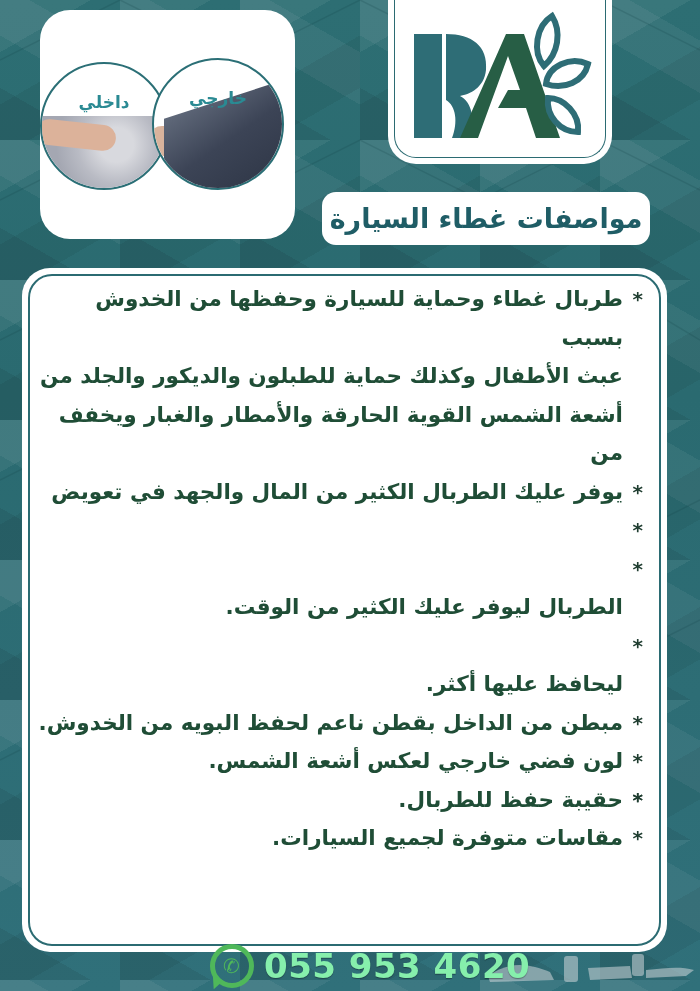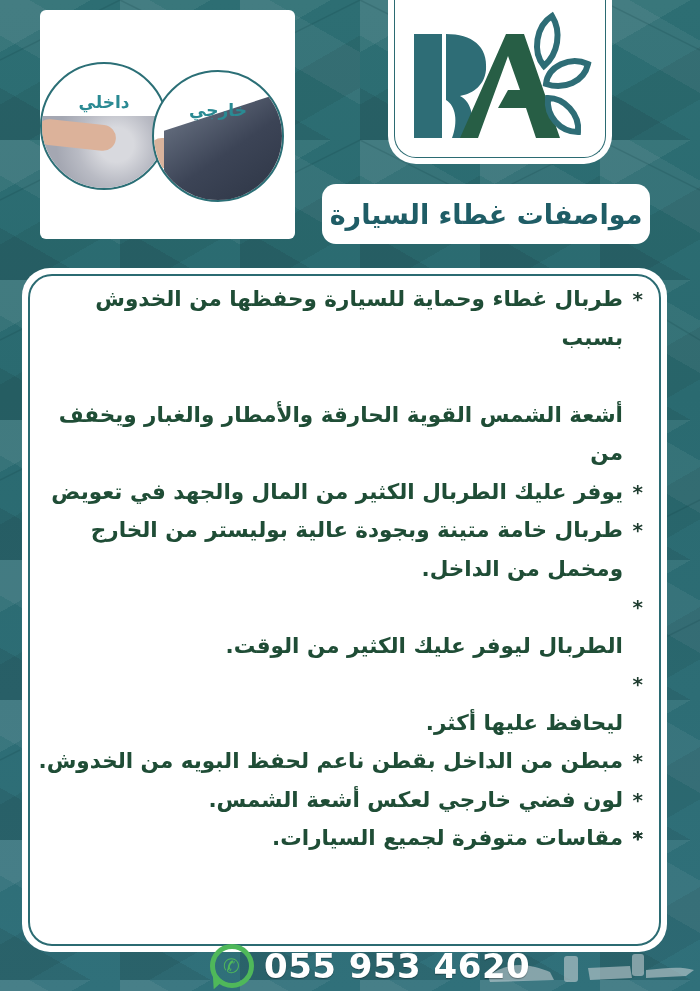--- a/index.html
+++ b/index.html
@@ -17,28 +17,28 @@
         linear-gradient(180deg, #2d6e73 0%, #2a6a70 40%, #30707a 100%);
       background-size: 120px 140px, 120px 140px, 100% 100%;
     }
     .bg-lines {
       position: absolute; inset: 0; opacity: 0.18;
     }
 
     
     .photo-card {
       position: absolute; left: 40px; top: 10px; width: 255px; height: 229px;
-      background: #ffffff; border-radius: 6px;
+      background: #ffffff; border-radius: 30px;
     }
     .circle {
       position: absolute; width: 124px; height: 124px; border-radius: 50%;
       border: 2px solid #2b6f76; overflow: hidden; background: #fff;
     }
     .circle.inner { left: 0px; top: 52px; width: 128px; height: 128px; }
-    .circle.outer { left: 112px; top: 60px; width: 132px; height: 132px; }
+    .circle.outer { left: 112px; top: 48px; width: 132px; height: 132px; }
     .circle .lbl {
       position: absolute; top: 28px; width: 100%; text-align: center;
       font-family: "DejaVu Sans", sans-serif; font-weight: bold; font-size: 17px; color: #2a8a93;
     }
     .fabric-inner {
       position: absolute; left: 0; right: 0; bottom: 0; height: 72px;
       background: radial-gradient(circle at 60% 40%, #d8d9de 0 20%, #b9bbc4 45%, #a4a7b2 70%);
     }
     .hand-inner {
       position: absolute; left: -6px; top: 58px; width: 80px; height: 26px;
@@ -61,21 +61,21 @@
       box-shadow: 0 0 0 2px #ffffff;
     }
     .logo-card .inner-border {
       position: absolute; left: 4px; right: 4px; top: 0; bottom: 4px;
       border: 1.5px solid #2b6b72; border-top: none; border-radius: 0 0 22px 22px;
     }
     .logo-svg { position: absolute; left: 12px; top: 10px; }
 
     
     .title-pill {
-      position: absolute; left: 322px; top: 184px; width: 328px; height: 60px;
+      position: absolute; left: 322px; top: 192px; width: 328px; height: 53px;
       background: #ffffff; border-radius: 14px;
       display: flex; align-items: center; justify-content: center;
       direction: rtl;
     }
     .title-pill span {
       font-family: "DejaVu Sans", sans-serif; font-weight: bold;
       font-size: 27px; color: #1f5d66;
     }
 
     
@@ -115,21 +115,21 @@
       width: 0; height: 0;
       border-left: 8px solid transparent; border-right: 4px solid transparent;
       border-top: 12px solid #4fb85a; transform: rotate(30deg);
     }
     .whatsapp-icon .phone {
       position: absolute; left: 8px; top: 6px; font-size: 20px; color: #4fb85a;
       font-weight: bold; line-height: 22px;
     }
     .phone-number {
       font-family: "DejaVu Sans", sans-serif; font-weight: bold;
-      font-size: 34px; color: #ffffff; letter-spacing: 0.5px;
+      font-size: 34px; color: #86efac; letter-spacing: 0.5px;
       text-shadow: 0 1px 1px rgba(0,0,0,0.35);
     }
     .watermark {
       position: absolute; left: 480px; top: 950px; width: 216px; height: 36px;
       opacity: 0.55;
     }
   </style>
 </head>
 <body>
 
@@ -181,31 +181,30 @@
 <div class="title-pill">
   <span>مواصفات غطاء السيارة</span>
 </div>
 
 <div class="specs-card">
   <div class="inner-border"></div>
   <ul class="specs-list">
     <li>
       <span class="bullet">*</span>
       <span>طربال غطاء وحماية للسيارة وحفظها من الخدوش بسبب</span><br>
+      <span>عبث الأطفال وكذلك حماية للطبلون والديكور والجلد من</span><br>
+      <span>أشعة الشمس القوية الحارقة والأمطار والغبار ويخفف من</span><br>
+    </li>
+    <li>
+      <span class="bullet">*</span>
+      <span>يوفر  عليك الطربال الكثير من المال والجهد في تعويض</span><br>
+    </li>
+    <li>
+      <span class="bullet">*</span>
       <br>
-      <span>أشعة الشمس القوية الحارقة والأمطار والغبار ويخفف من</span><br>
-    </li>
-    <li>
-      <span class="bullet">*</span>
-      <span>يوفر  عليك الطربال الكثير من المال والجهد في تعويض</span><br>
-    </li>
-    <li>
-      <span class="bullet">*</span>
-      <span>طربال خامة متينة وبجودة عالية بوليستر من الخارج</span><br>
-      <span>ومخمل من الداخل.</span>
     </li>
     <li>
       <span class="bullet">*</span>
       <br>
       <span>الطربال ليوفر عليك الكثير من الوقت.</span>
     </li>
     <li>
       <span class="bullet">*</span>
       <br>
       <span>ليحافظ عليها أكثر.</span>
@@ -216,20 +215,21 @@
     </li>
     <li>
       <span class="bullet">*</span>
       <span>لون فضي خارجي لعكس أشعة الشمس.</span>
     </li>
     <li>
       <span class="bullet">*</span>
     </li>
     <li>
       <span class="bullet">*</span>
+      <span>حقيبة حفظ للطربال.</span>
     </li>
     <li>
       <span class="bullet">*</span>
       <span>مقاسات متوفرة لجميع السيارات.</span>
     </li>
   </ul>
 </div>
 
 <svg class="watermark" viewBox="0 0 216 36">
   <g fill="#cfd6da">

